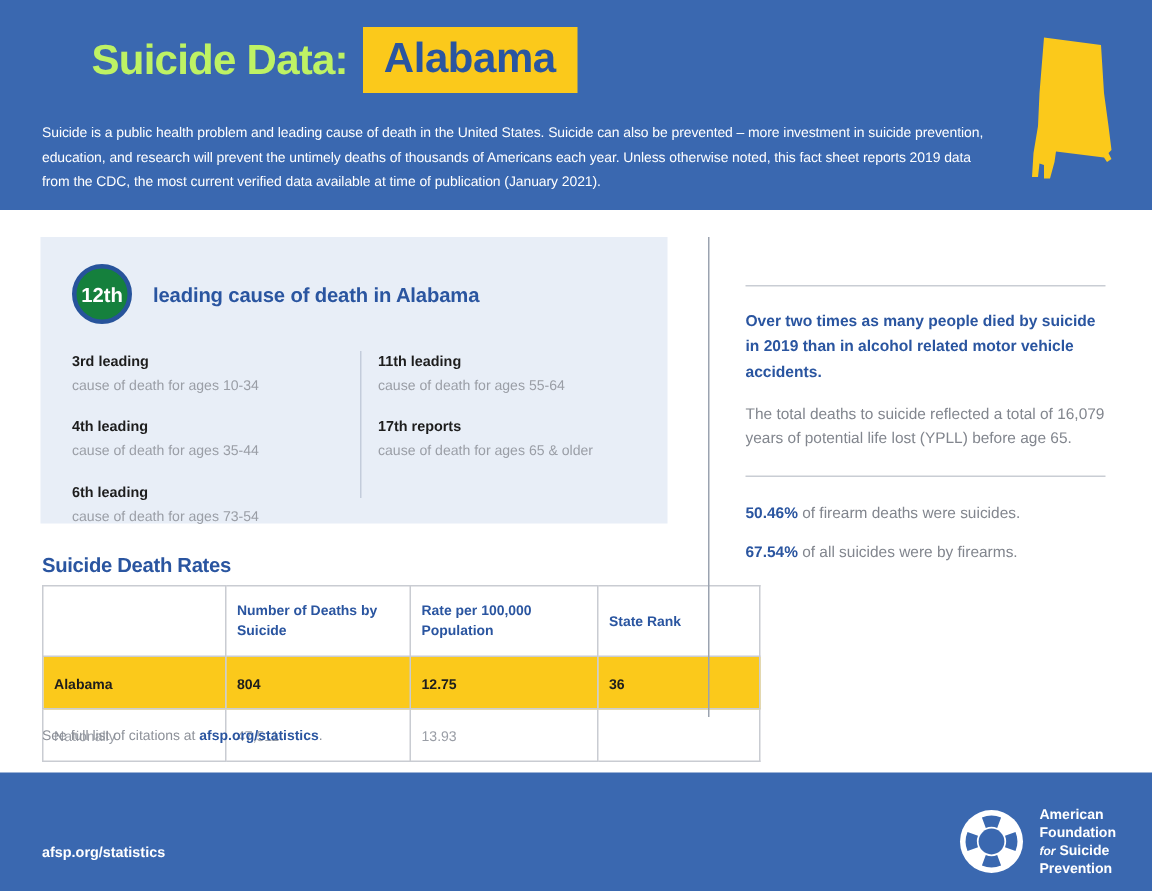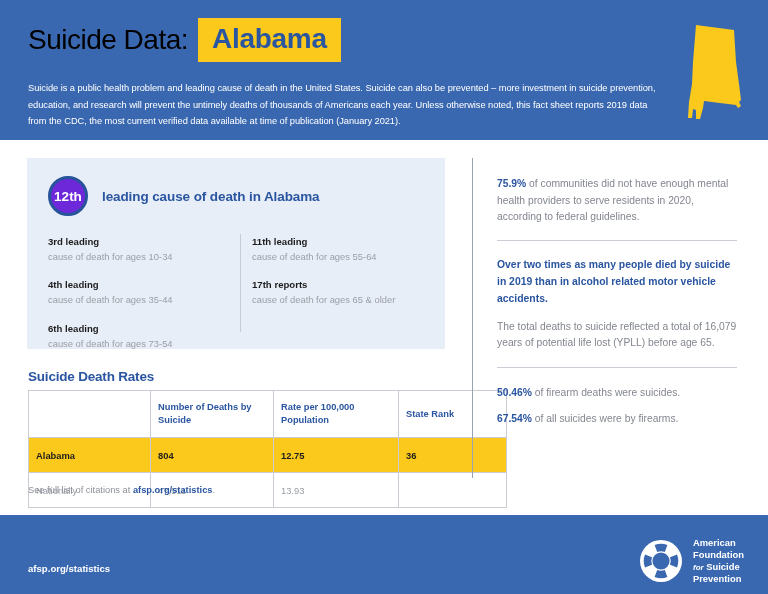--- a/index.html
+++ b/index.html
@@ -25,25 +25,26 @@
     box-sizing: border-box;
   }
   .title-row {
     position: absolute;
     left: 28px;
     top: 18px;
     display: flex;
     align-items: center;
   }
   .title-main {
-    color: #000000;
+    color: #bef264;
     font-size: 28px;
-    font-weight: normal;
+    font-weight: bold;
     letter-spacing: -0.5px;
     line-height: 1;
+    margin-left: 33px;
   }
   .title-state {
     background: #fbc91b;
     color: #2a55a0;
     font-size: 28px;
     font-weight: bold;
     letter-spacing: -0.3px;
     line-height: 1;
     padding: 7px 14px 9px 14px;
     margin-left: 10px;
@@ -87,21 +88,21 @@
     position: absolute;
     left: 21px;
     top: 18px;
     display: flex;
     align-items: center;
   }
   .badge {
     width: 40px;
     height: 40px;
     border-radius: 50%;
-    background: #6d28d9;
+    background: #15803d;
     border: 3px solid #27539b;
     box-sizing: border-box;
     color: #ffffff;
     font-size: 13.5px;
     font-weight: bold;
     display: flex;
     align-items: center;
     justify-content: center;
     flex: none;
   }
@@ -367,21 +368,20 @@
         <td></td>
       </tr>
     </tbody>
   </table>
 
   <div class="citation"><span>See full list of citations at </span><b>afsp.org/statistics</b><span>.</span></div>
 
   <div class="v-rule"></div>
 
   <div class="right-col">
-    <p class="r-para"><b class="r-stat">75.9%</b><span> of communities did not have enough mental health providers to serve residents in 2020, according to federal guidelines.</span></p>
 
     <div class="h-rule"></div>
 
     <p class="r-highlight">Over two times as many people died by suicide in 2019 than in alcohol related motor vehicle accidents.</p>
 
     <div class="gap-sm"></div>
 
     <p class="r-para">The total deaths to suicide reflected a total of 16,079 years of potential life lost (YPLL) before age 65.</p>
 
     <div class="h-rule tight"></div>

